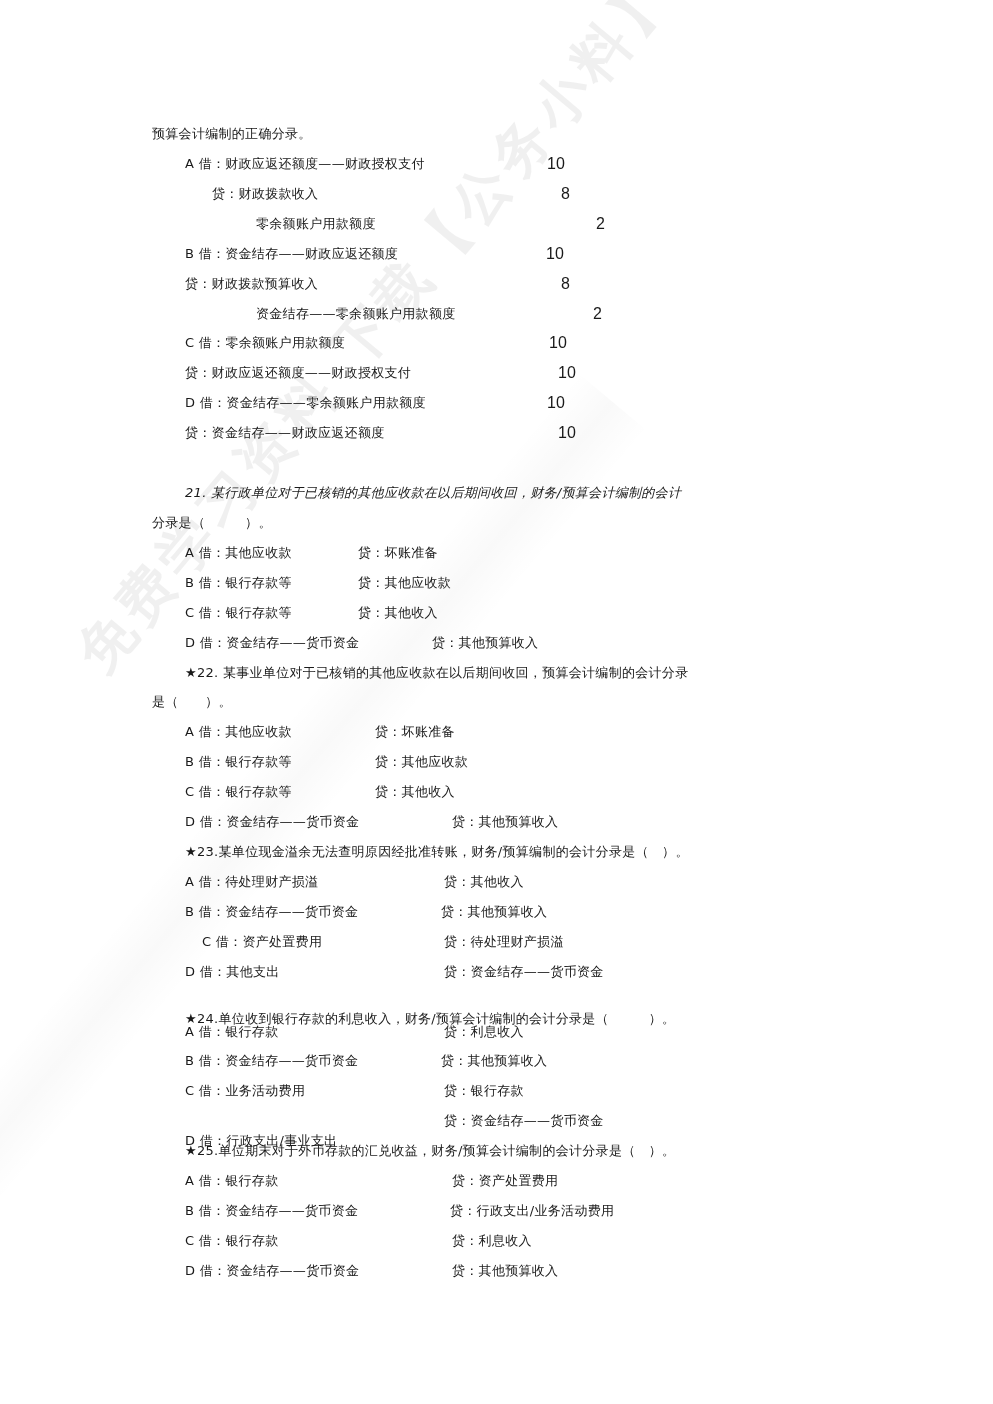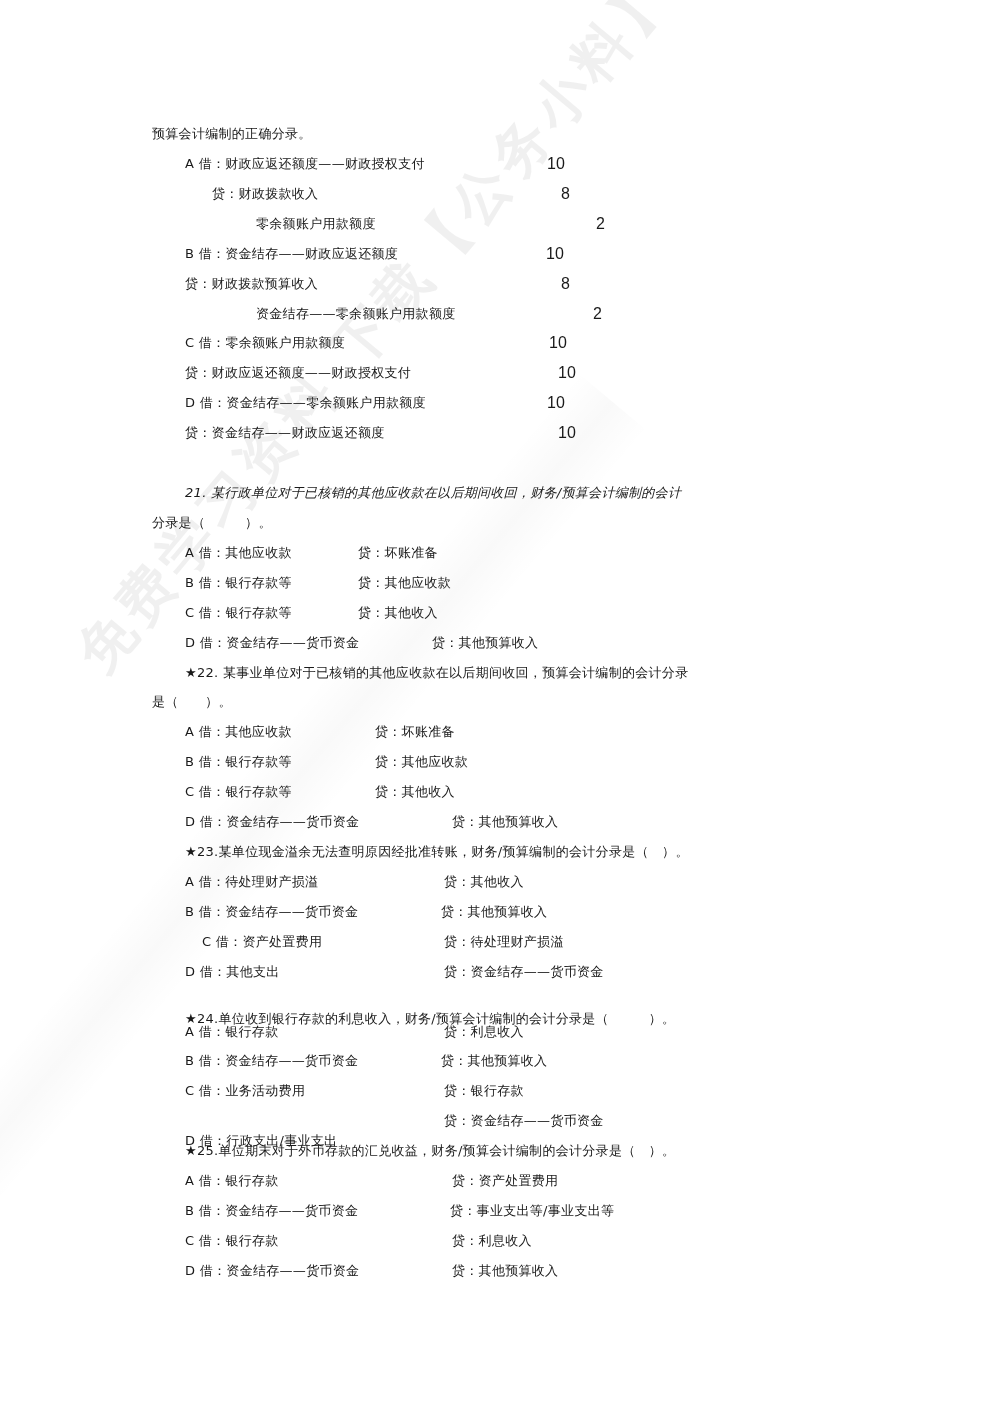--- a/index.html
+++ b/index.html
@@ -116,20 +116,20 @@
     <div class="line" style="left:444px;top:1080px;">贷：银行存款</div>
     <div class="line" style="left:185px;top:1110px;margin-top:20px;">D 借：行政支出/事业支出</div>
     <div class="line" style="left:444px;top:1110px;">贷：资金结存——货币资金</div>
   </div>
 
   <div>
     <div class="line" style="left:185px;top:1140px;">★25.单位期末对于外币存款的汇兑收益，财务/预算会计编制的会计分录是（　）。</div>
     <div class="line" style="left:185px;top:1170px;">A 借：银行存款</div>
     <div class="line" style="left:452px;top:1170px;">贷：资产处置费用</div>
     <div class="line" style="left:185px;top:1200px;">B 借：资金结存——货币资金</div>
-    <div class="line" style="left:450px;top:1200px;">贷：事业支出等/事业支出等</div>
+    <div class="line" style="left:450px;top:1200px;">贷：行政支出/业务活动费用</div>
     <div class="line" style="left:185px;top:1230px;">C 借：银行存款</div>
     <div class="line" style="left:452px;top:1230px;">贷：利息收入</div>
     <div class="line" style="left:185px;top:1260px;">D 借：资金结存——货币资金</div>
     <div class="line" style="left:452px;top:1260px;">贷：其他预算收入</div>
   </div>
 
 </div>
 
 </body></html>

